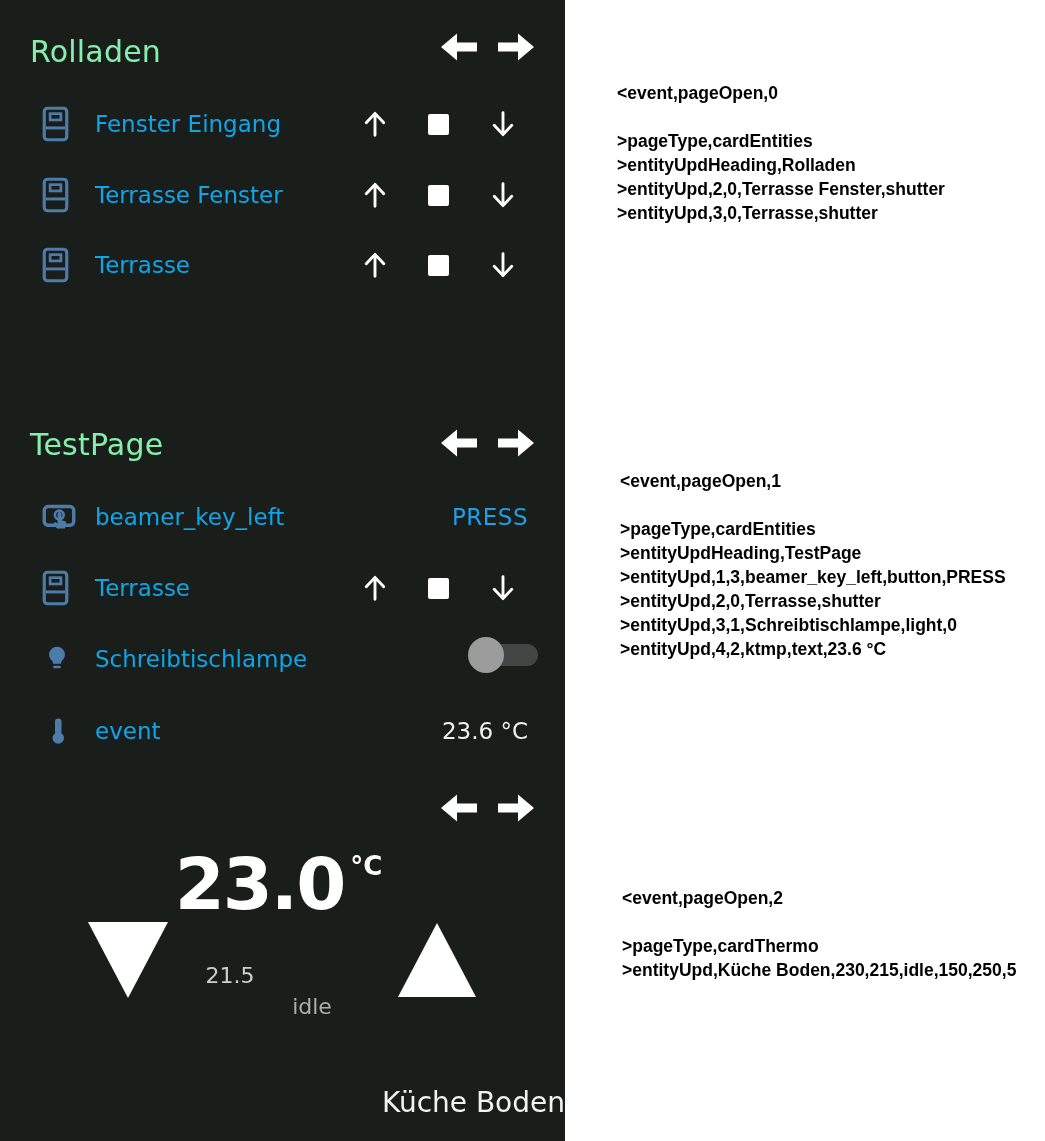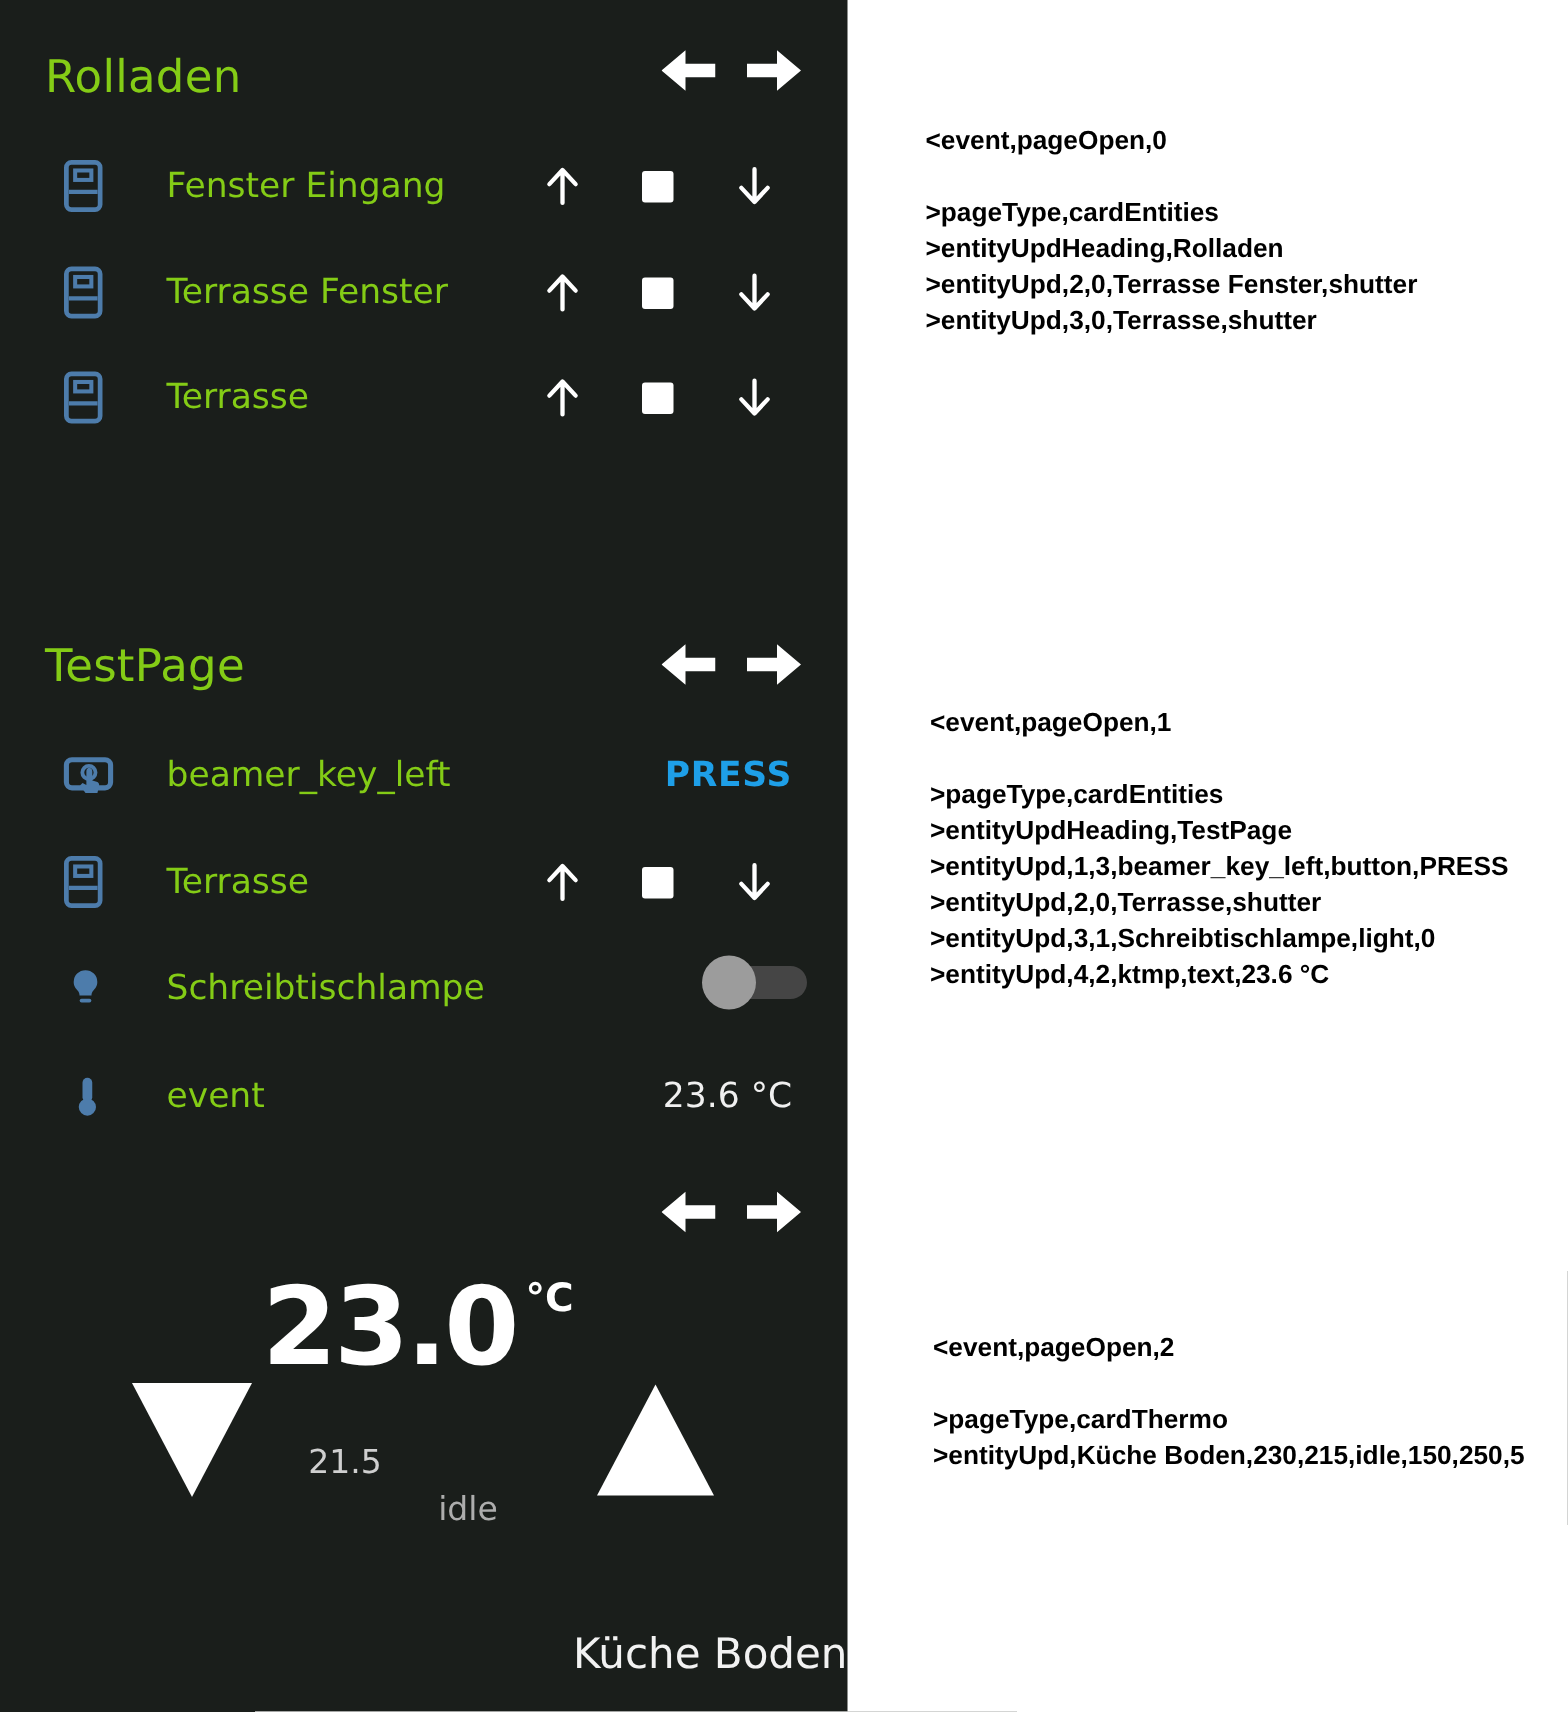--- a/index.html
+++ b/index.html
@@ -4,47 +4,47 @@
 <style>
   * { margin:0; padding:0; box-sizing:border-box; }
   html,body { width:1045px; height:1141px; background:#ffffff; overflow:hidden;
               font-family:"DejaVu Sans", sans-serif; }
   .stage { position:relative; width:1045px; height:1141px; background:#ffffff; }
 
   
   .screen { position:absolute; left:0; top:0; width:565px; height:1141px;
             background:#1a1e1b; }
 
-  .card-title { position:absolute; left:30px; color:#84cc16; font-size:30px;
+  .card-title { position:absolute; left:30px; color:#86efac; font-size:30px;
                 font-weight:400; letter-spacing:0.2px; }
 
   .nav { position:absolute; left:441px; width:110px; height:30px; }
   .navbtn { position:absolute; top:0; width:36px; height:30px; background:none;
             border:none; padding:0; cursor:pointer; }
   .navbtn.prev { left:0; }
   .navbtn.next { left:57px; }
   .navbtn svg { display:block; width:36px; height:30px; }
 
   .row { position:absolute; left:0; width:565px; height:70px; }
   .eicon { position:absolute; left:42px; top:50%; transform:translateY(-50%); }
   .eicon svg { display:block; }
   .elabel { position:absolute; left:95px; top:50%; transform:translateY(-50%);
-            color:#84cc16; font-size:23px; white-space:nowrap;margin-left:16px; }
+            color:#0ea5e9; font-size:23px; white-space:nowrap; }
 
   .ctl { position:absolute; top:13px; width:44px; height:44px; background:none;
          border:none; padding:0; cursor:pointer; display:flex;
          align-items:center; justify-content:center; }
   .ctl.up   { left:353px; }
   .ctl.stop { left:416px; }
   .ctl.down { left:481px; }
   .stopsq { width:21px; height:21px; background:#ffffff; border-radius:2px; }
 
   .press-btn { position:absolute; left:390px; top:0; width:138px; height:70px;
                background:none; border:none; padding:0; cursor:pointer;
-               color:#1e9fe8; font-size:23px; font-weight:700; text-align:right;
+               color:#1e9fe8; font-size:23px; font-weight:400; text-align:right;
                font-family:"DejaVu Sans", sans-serif; letter-spacing:0.5px; }
 
   .toggle { position:absolute; left:468px; top:637px; width:70px; height:36px;
             background:none; border:none; padding:0; cursor:pointer; }
   .toggle .track { position:absolute; left:10px; top:7px; width:60px; height:22px;
                    border-radius:11px; background:#454545; }
   .toggle .knob  { position:absolute; left:0; top:0; width:36px; height:36px;
                    border-radius:50%; background:#9c9c9c; }
 
   .evalue { position:absolute; left:360px; top:0; width:168px; height:70px;

